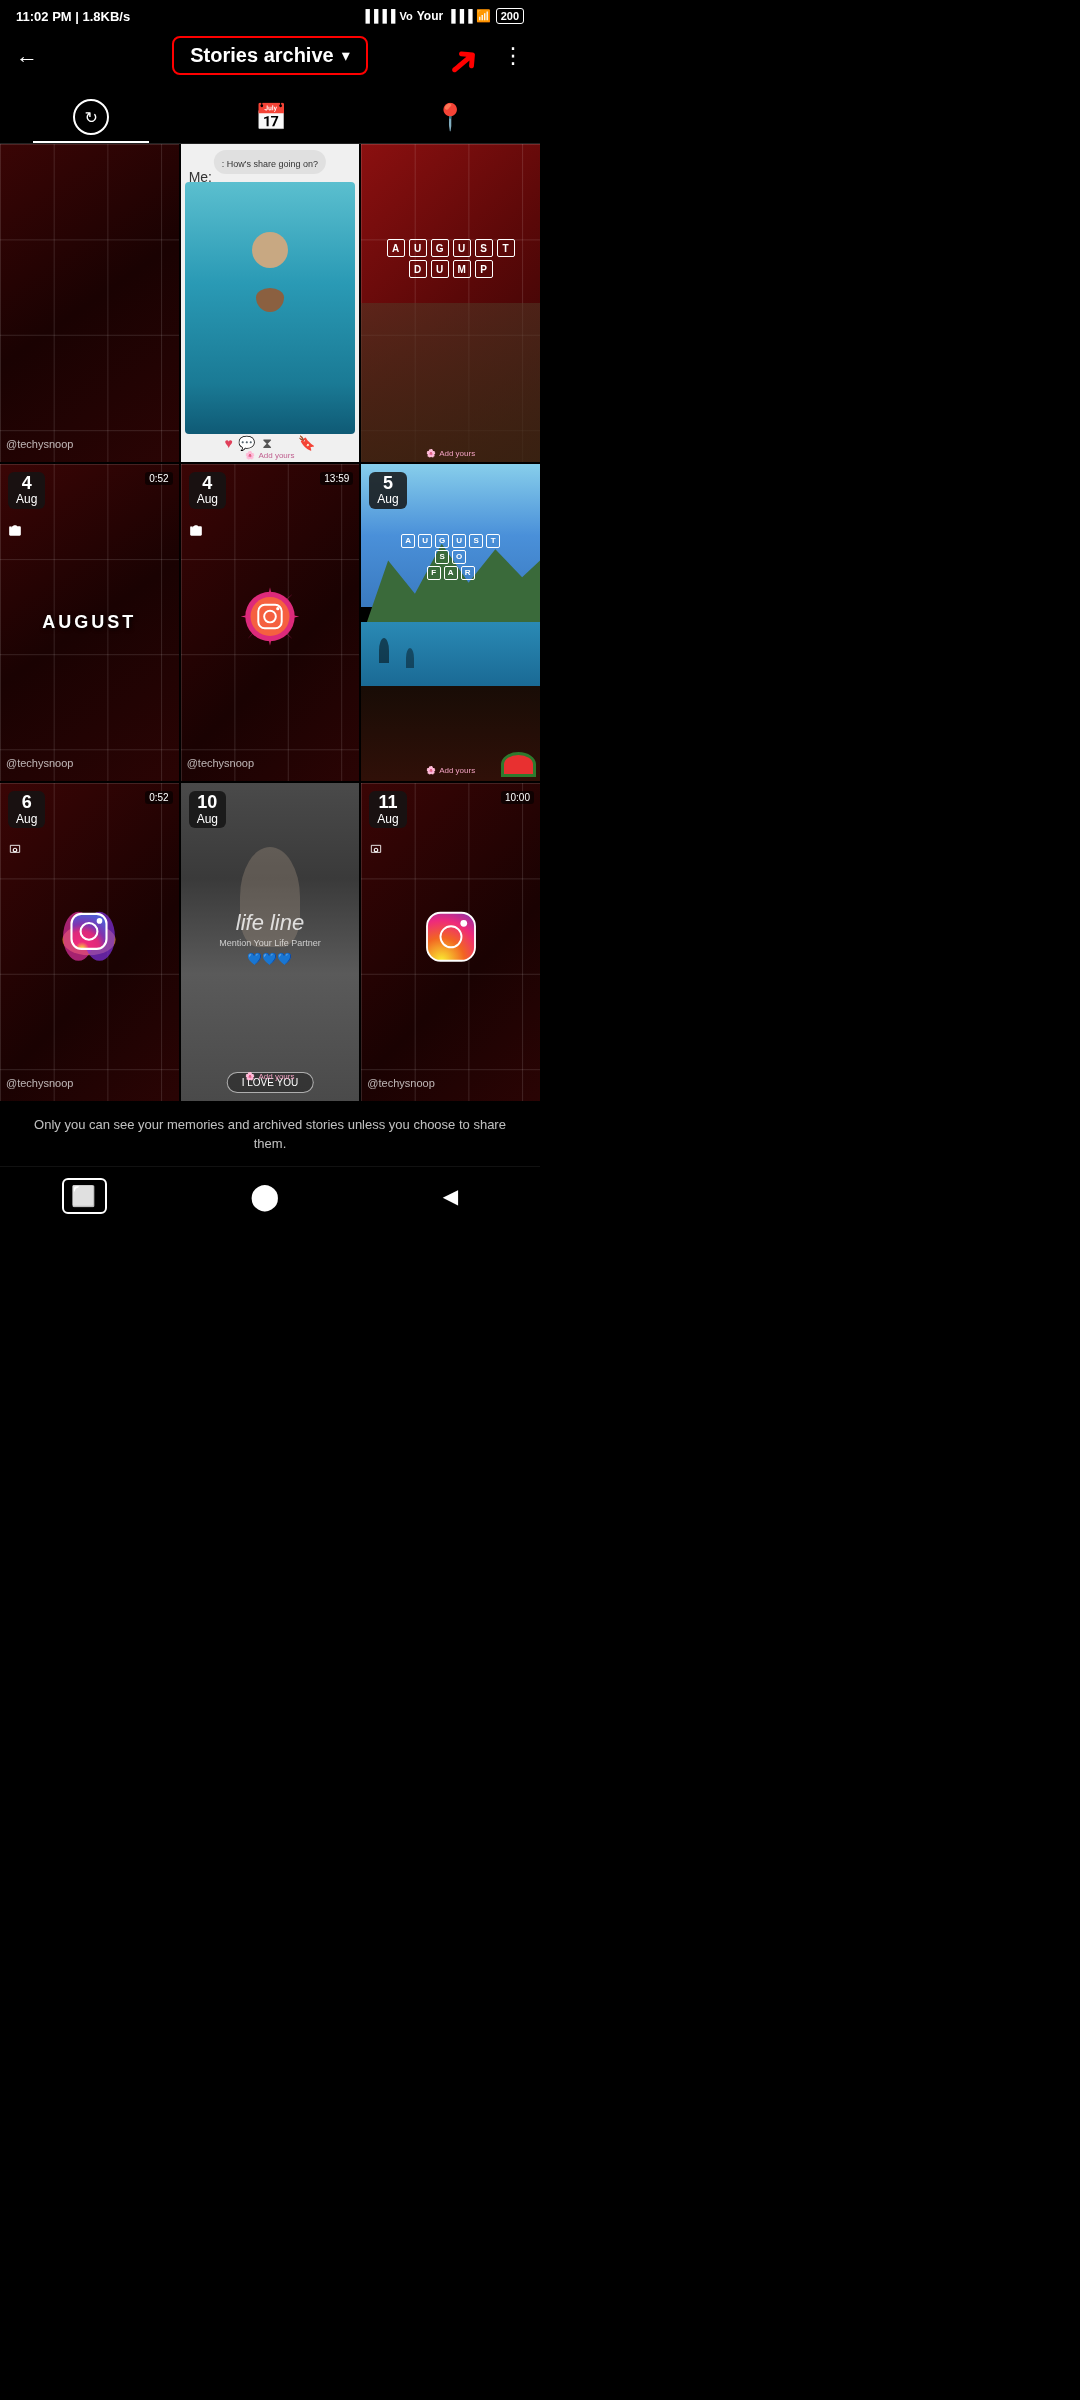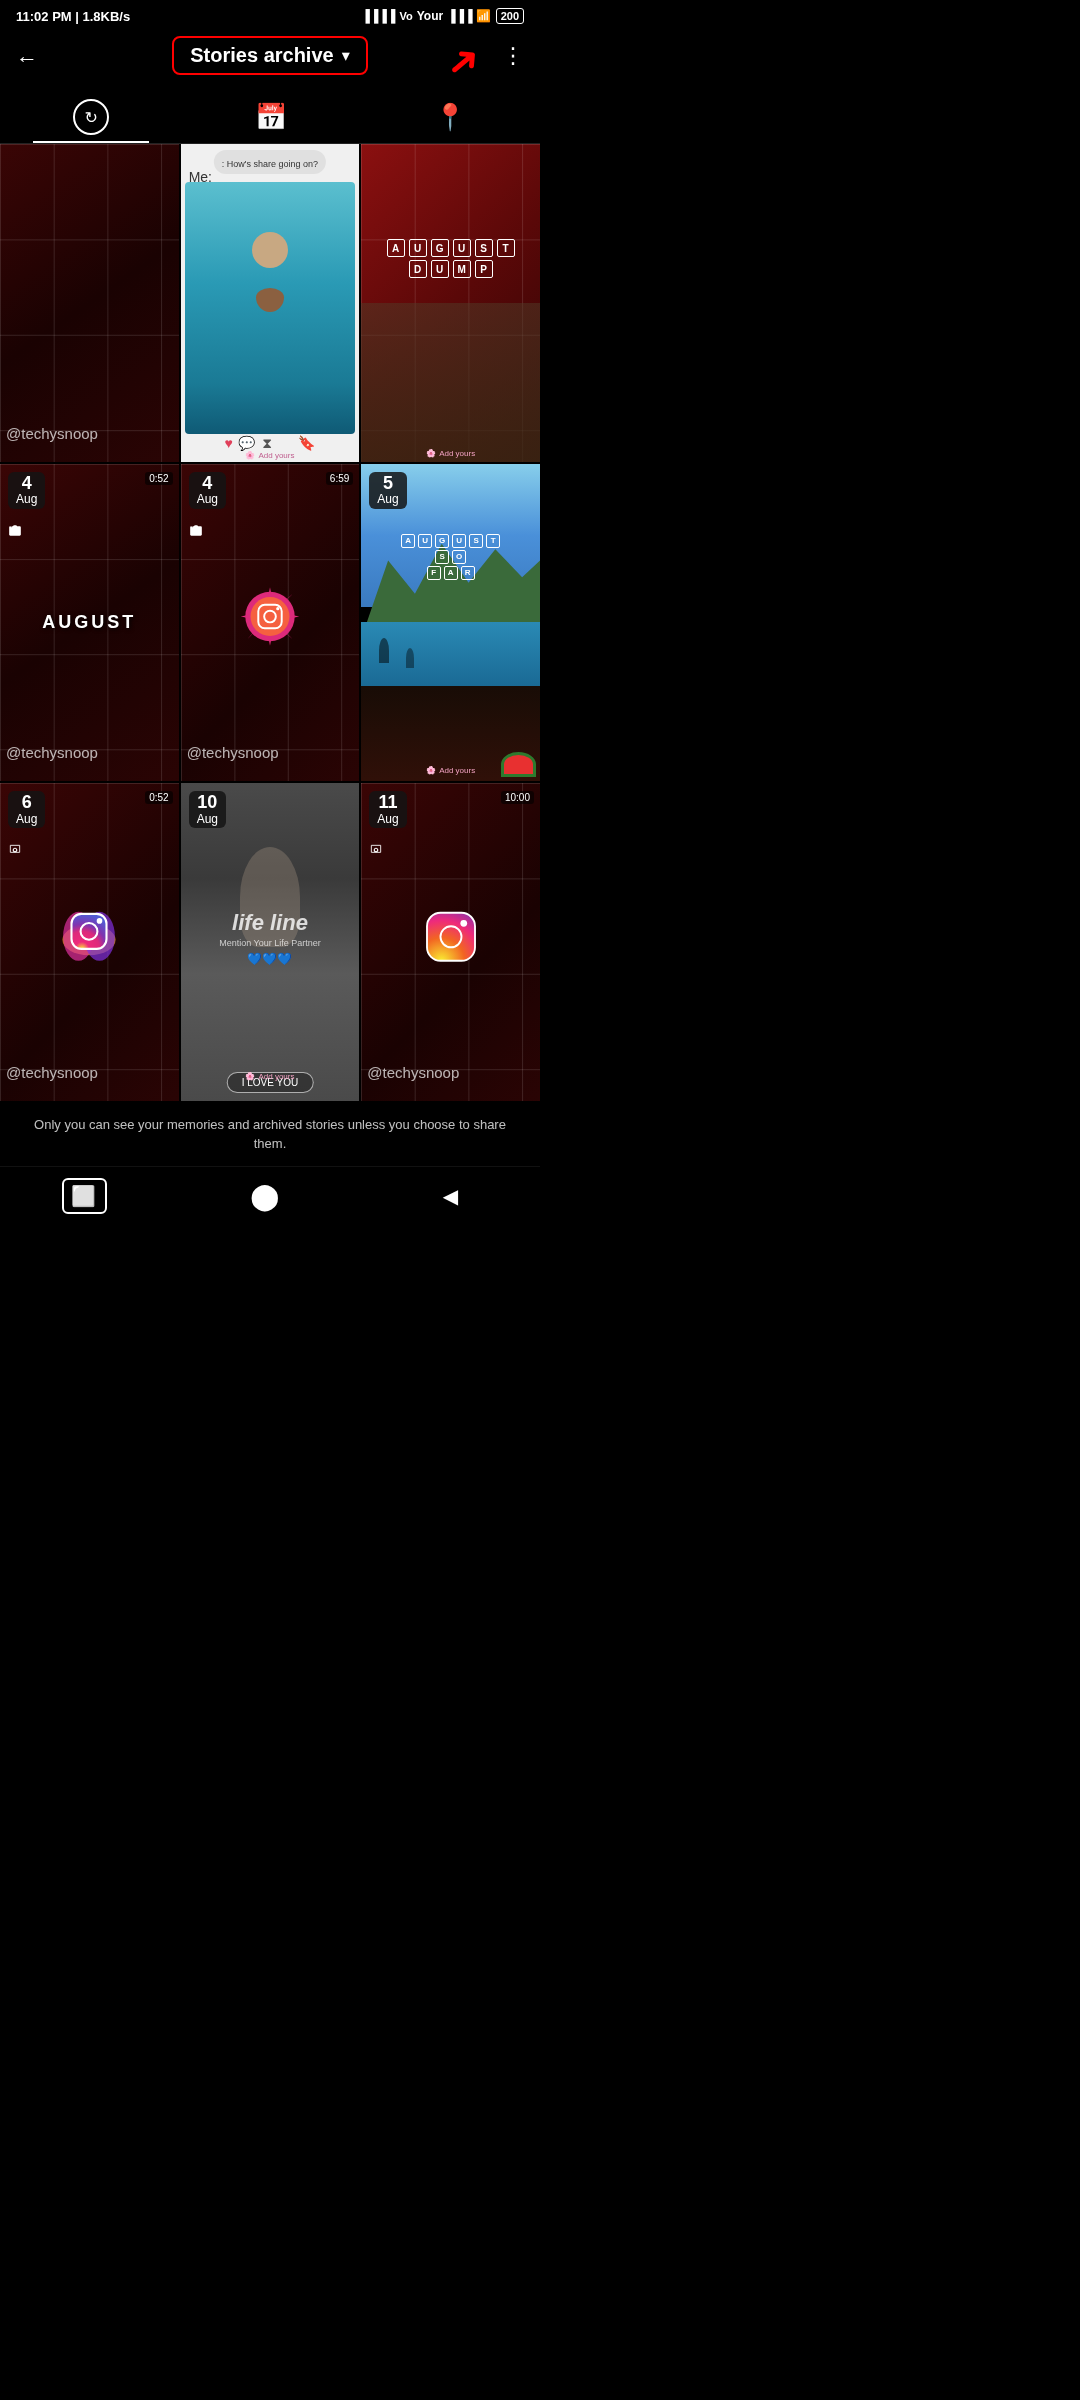--- a/index.html
+++ b/index.html
@@ -176,23 +176,23 @@
       border-radius: 3px;
       padding: 1px 4px;
       font-size: 10px;
       color: #fff;
       z-index: 5;
     }
 
     
     .username-label {
       position: absolute;
-      bottom: 20px;
+      bottom: 12px;
       left: 6px;
-      font-size: 15px;
+      font-size: 11px;
       color: rgba(255,255,255,0.7);
       z-index: 5;
       margin-top: 48px;
     }
 
     
     .august-title {
       position: absolute;
       top: 50%;
       left: 50%;
@@ -228,21 +228,21 @@
       justify-content: center;
       font-size: 10px;
       font-weight: 700;
       background: transparent;
       border-radius: 2px;
     }
     .lifeline-cursive {
       font-size: 22px;
       font-style: italic;
       color: rgba(255,255,255,0.8);
-      font-weight: 700;
+      font-weight: 400;
     }
     .mention-text {
       font-size: 9px;
       color: rgba(255,255,255,0.7);
       margin-top: 2px;
     }
     .hearts-row {
       font-size: 12px;
     }
     .i-love-you-btn {
@@ -425,21 +425,21 @@
     <div class="grid-lines"></div>
     <div class="date-badge">
       <div class="date-num">4</div>
       <div class="date-month">Aug</div>
     </div>
     <div style="position:absolute;top:60px;left:8px;z-index:5">
       <svg width="14" height="14" viewBox="0 0 24 24" fill="white">
           <path d="M12 8c-2.21 0-4 1.79-4 4s1.79 4 4 4 4-1.79 4-4-1.79-4-4-4zm0 6c-1.1 0-2-.9-2-2s.9-2 2-2 2 .9 2 2-.9 2-2 2zm-6-8l-1.83-2H4c-1.1 0-2 .9-2 2v12c0 1.1.9 2 2 2h16c1.1 0 2-.9 2-2V6c0-1.1-.9-2-2-2h-4.17L14 2H10L8.17 4H6z"></path>
         </svg>
     </div>
-    <div class="duration-badge">6:59</div>
+    <div class="duration-badge">13:59</div>
 
     <div class="item-instagram-splash">
       <svg viewBox="0 0 100 100" width="65" height="65">
 
         <circle cx="50" cy="50" r="38" fill="#dd2a7b"></circle>
         <circle cx="50" cy="50" r="30" fill="#f56040"></circle>
 
         <g fill="#dd2a7b">
           <polygon points="50,5 53,20 50,12 47,20"></polygon>
           <polygon points="95,50 80,53 88,50 80,47"></polygon>

